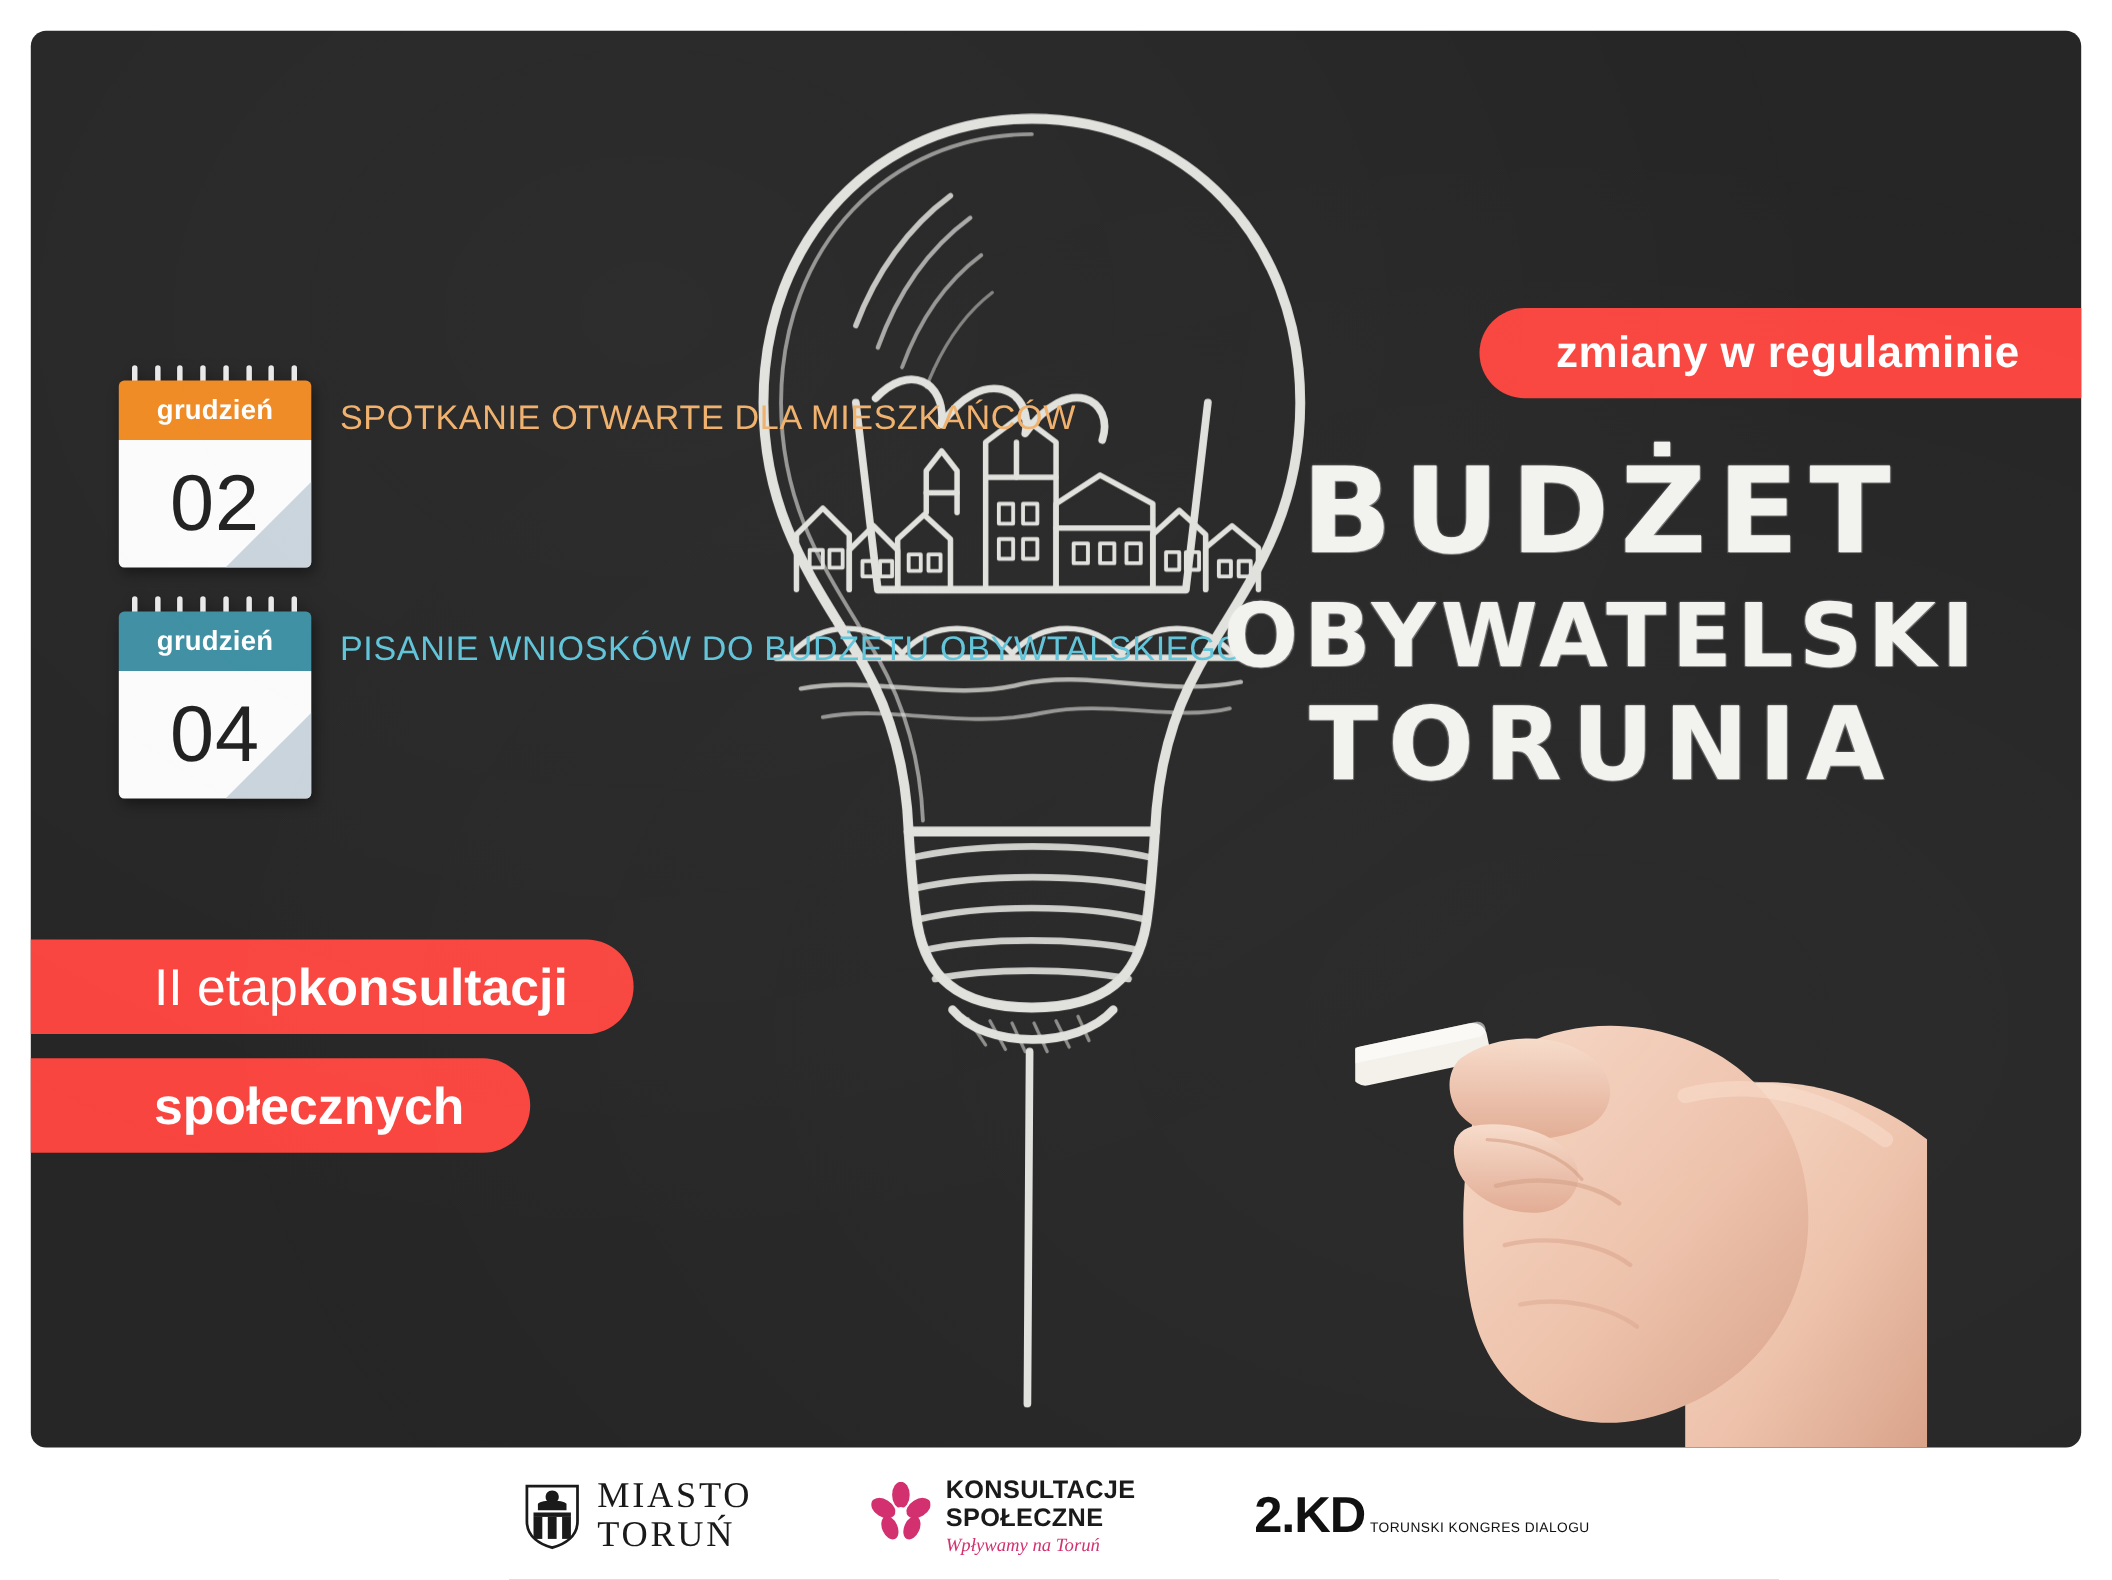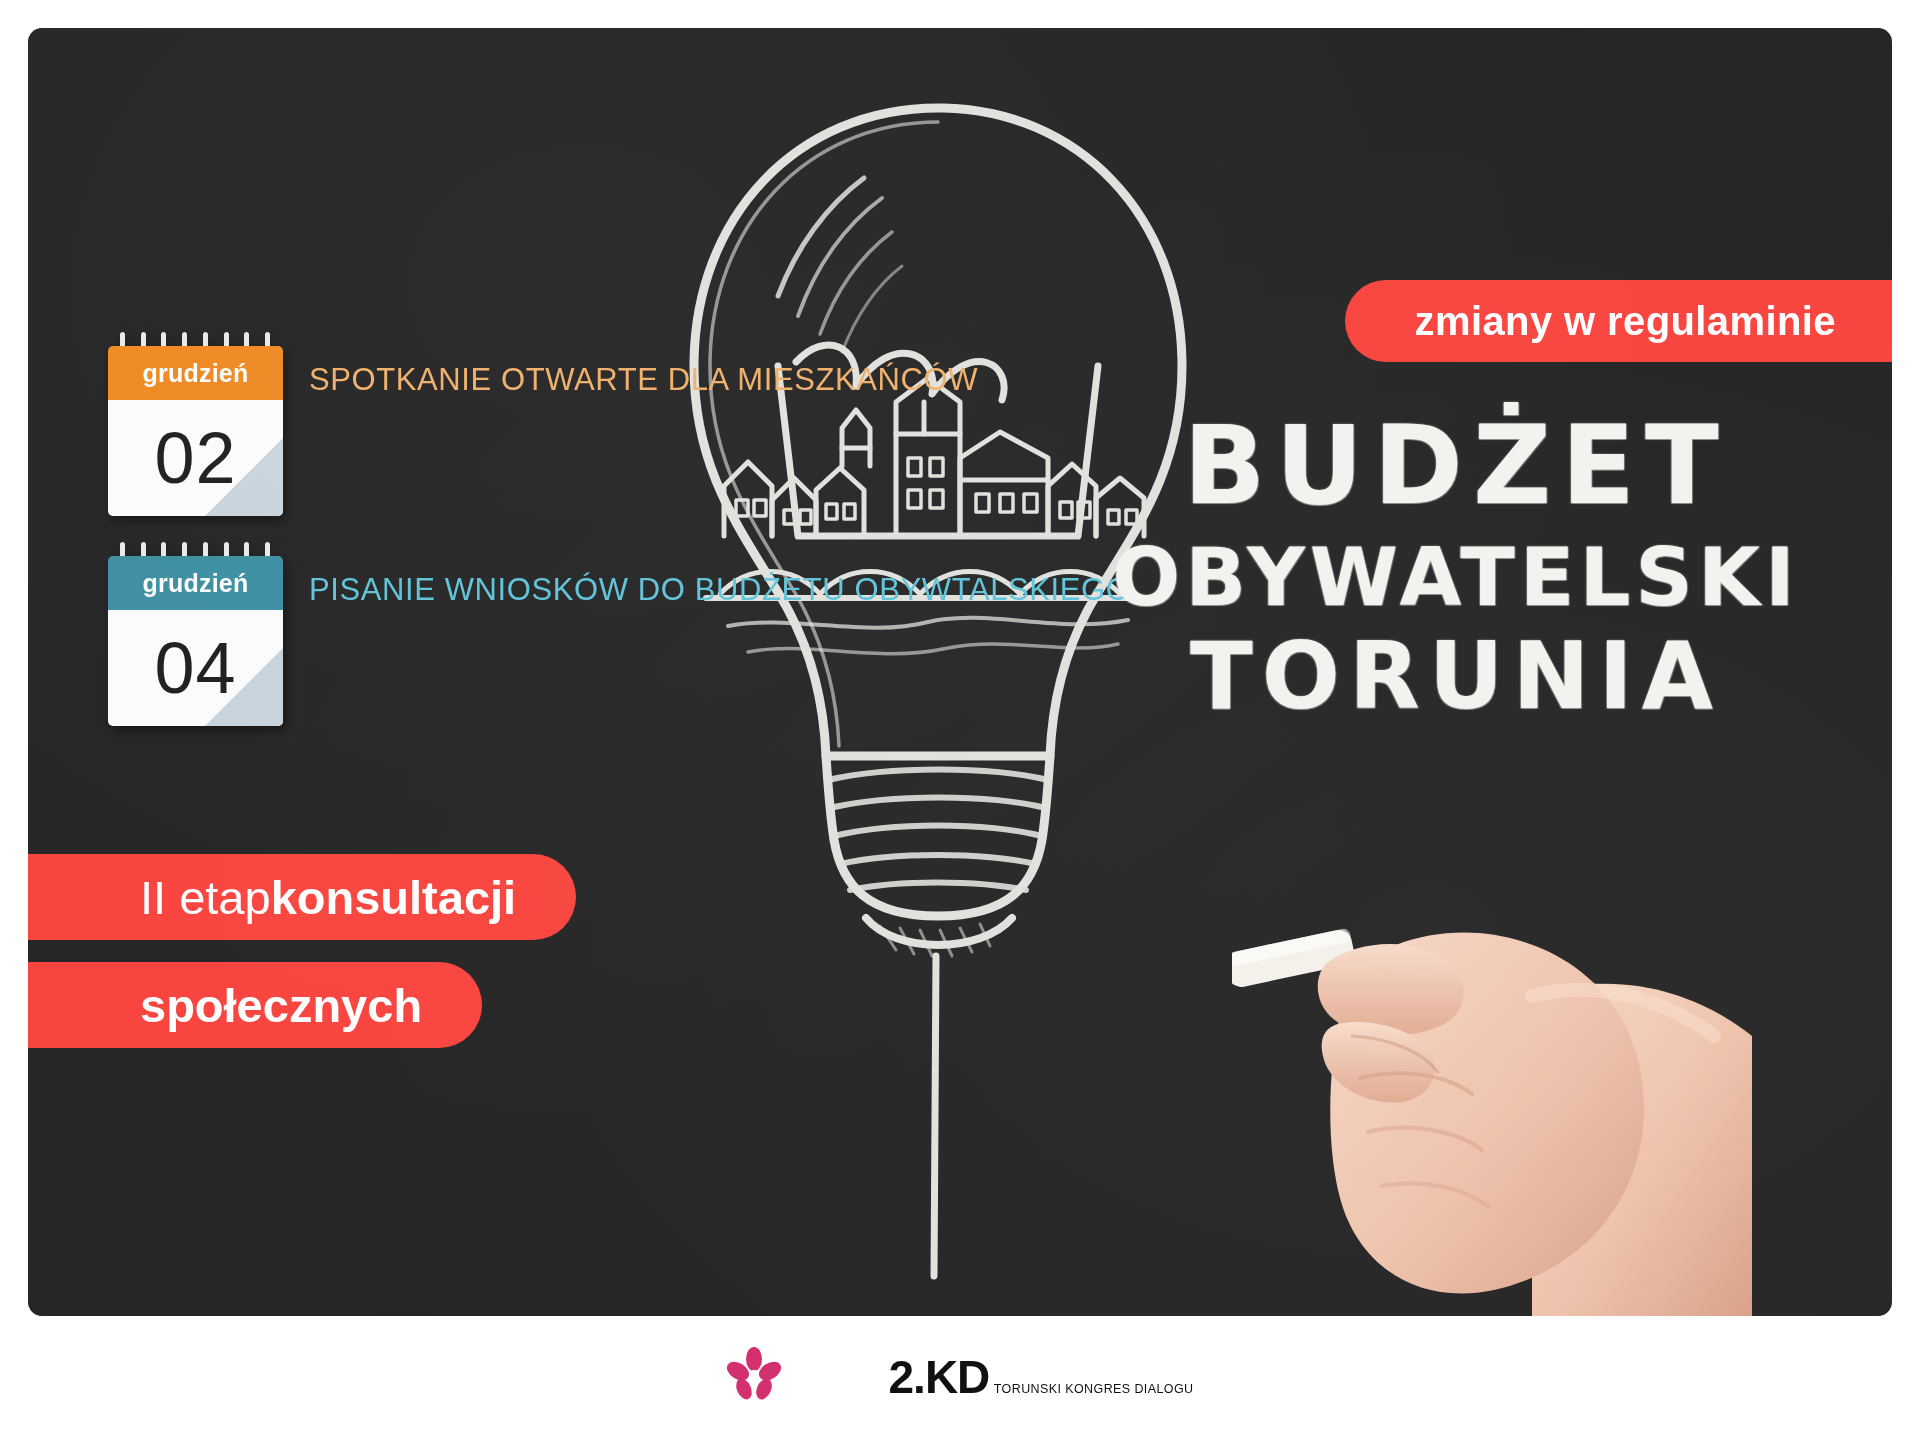--- a/index.html
+++ b/index.html
@@ -461,34 +461,56 @@
       <path d="M120 190 C158 192 190 206 206 226" fill="none" stroke="#cf9378" stroke-width="3" opacity="0.5" stroke-linecap="round"></path>
 
       <path d="M300 150 C370 132 436 156 482 190" fill="none" stroke="#fae2d2" stroke-width="14" opacity="0.45" stroke-linecap="round"></path>
     </svg>
   </div>
 
 </div>
 
 <div class="footer">
 
+  <div class="logo" id="logo-miasto">
+    <span class="crest">
+      <svg viewBox="0 0 54 62" xmlns="http://www.w3.org/2000/svg">
+        <path d="M4 4 L50 4 L50 36 C50 50 38 57 27 60 C16 57 4 50 4 36 Z" fill="none" stroke="#1a1a1a" stroke-width="2.5"></path>
+        <path d="M27 8 C31 8 33 11 33 14 C33 17 31 19 27 19 C23 19 21 17 21 14 C21 11 23 8 27 8 Z" fill="#1a1a1a"></path>
+        <path d="M14 20 C18 16 36 16 40 20 L40 26 L14 26 Z" fill="#1a1a1a"></path>
+        <rect x="10" y="32" width="8" height="20" fill="#1a1a1a"></rect>
+        <rect x="23" y="32" width="8" height="20" fill="#1a1a1a"></rect>
+        <rect x="36" y="32" width="8" height="20" fill="#1a1a1a"></rect>
+        <rect x="10" y="28" width="34" height="4" fill="#1a1a1a"></rect>
+      </svg>
+    </span>
+    <span class="logo-text">
+      <span>MIASTO</span><br>
+      <span>TORUŃ</span>
+    </span>
+  </div>
 
   <div class="logo" id="logo-konsultacje">
     <span>
       <svg width="54" height="58" viewBox="0 0 54 58" xmlns="http://www.w3.org/2000/svg">
         <g fill="#d3306f">
           <ellipse cx="27" cy="12" rx="8" ry="12"></ellipse>
           <ellipse cx="11" cy="24" rx="8" ry="12" transform="rotate(-58 11 24)"></ellipse>
           <ellipse cx="43" cy="24" rx="8" ry="12" transform="rotate(58 43 24)"></ellipse>
           <ellipse cx="17" cy="42" rx="7" ry="11" transform="rotate(-24 17 42)"></ellipse>
           <ellipse cx="37" cy="42" rx="7" ry="11" transform="rotate(24 37 42)"></ellipse>
         </g>
         <circle cx="27" cy="28" r="5" fill="#ffffff"></circle>
       </svg>
     </span>
+    <span class="logo-text">
+      <span class="l1">KONSULTACJE</span>
+      <span class="l2">SPOŁECZNE</span>
+      <span class="l3">Wpływamy na Toruń</span>
+    </span>
   </div>
 
   <div class="logo" id="logo-2kd">
     <span class="logo-text">
       <span class="mark">2.KD</span>
       <span class="sub">TORUNSKI KONGRES DIALOGU</span>
     </span>
   </div>
 
 

